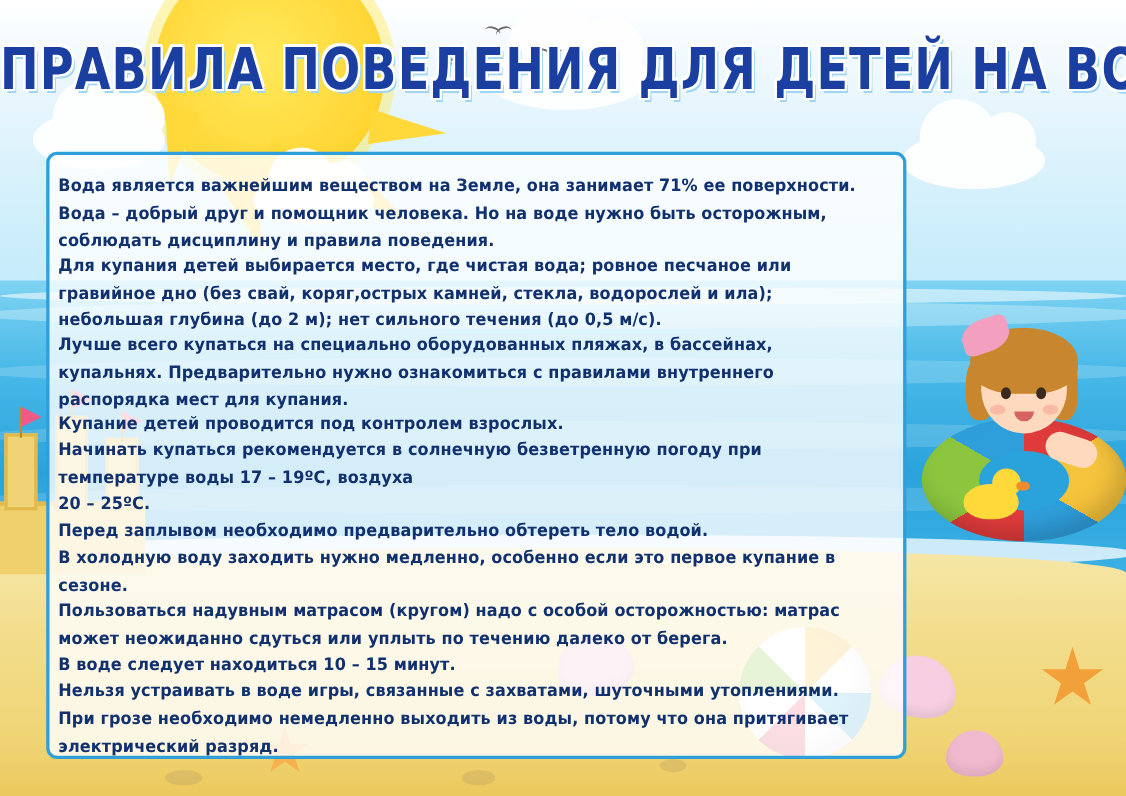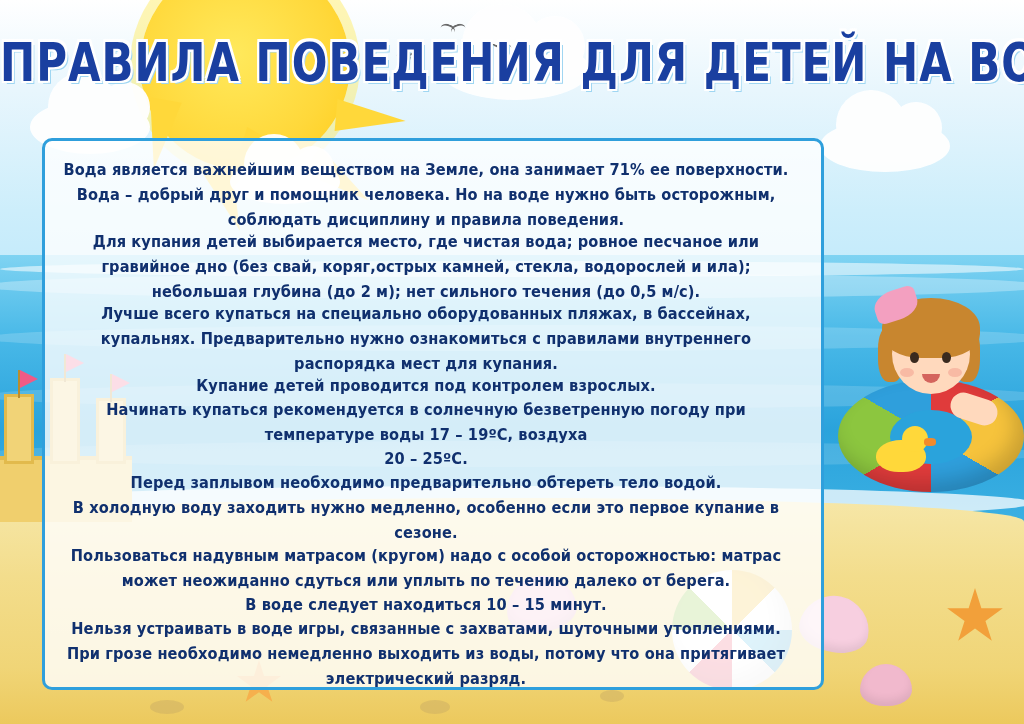--- a/index.html
+++ b/index.html
@@ -350,21 +350,20 @@
     position: absolute;
     left: 42px; top: 138px;
     width: 782px;
     height: 552px;
     background: rgba(255,255,255,0.80);
     border: 3px solid #2f9fdc;
     border-radius: 10px;
     box-sizing: border-box;
     padding: 16px 22px 10px 8px;
     overflow: hidden;
-    text-align: center;
   }
   .card p {
     margin: 0 0 1px 0;
     font-family: "DejaVu Sans", sans-serif;
     font-size: 14.6px;
     line-height: 1.62;
     color: #10306e;
     font-weight: bold;
     letter-spacing: 0.1px;
     transform: scaleY(1.06);

